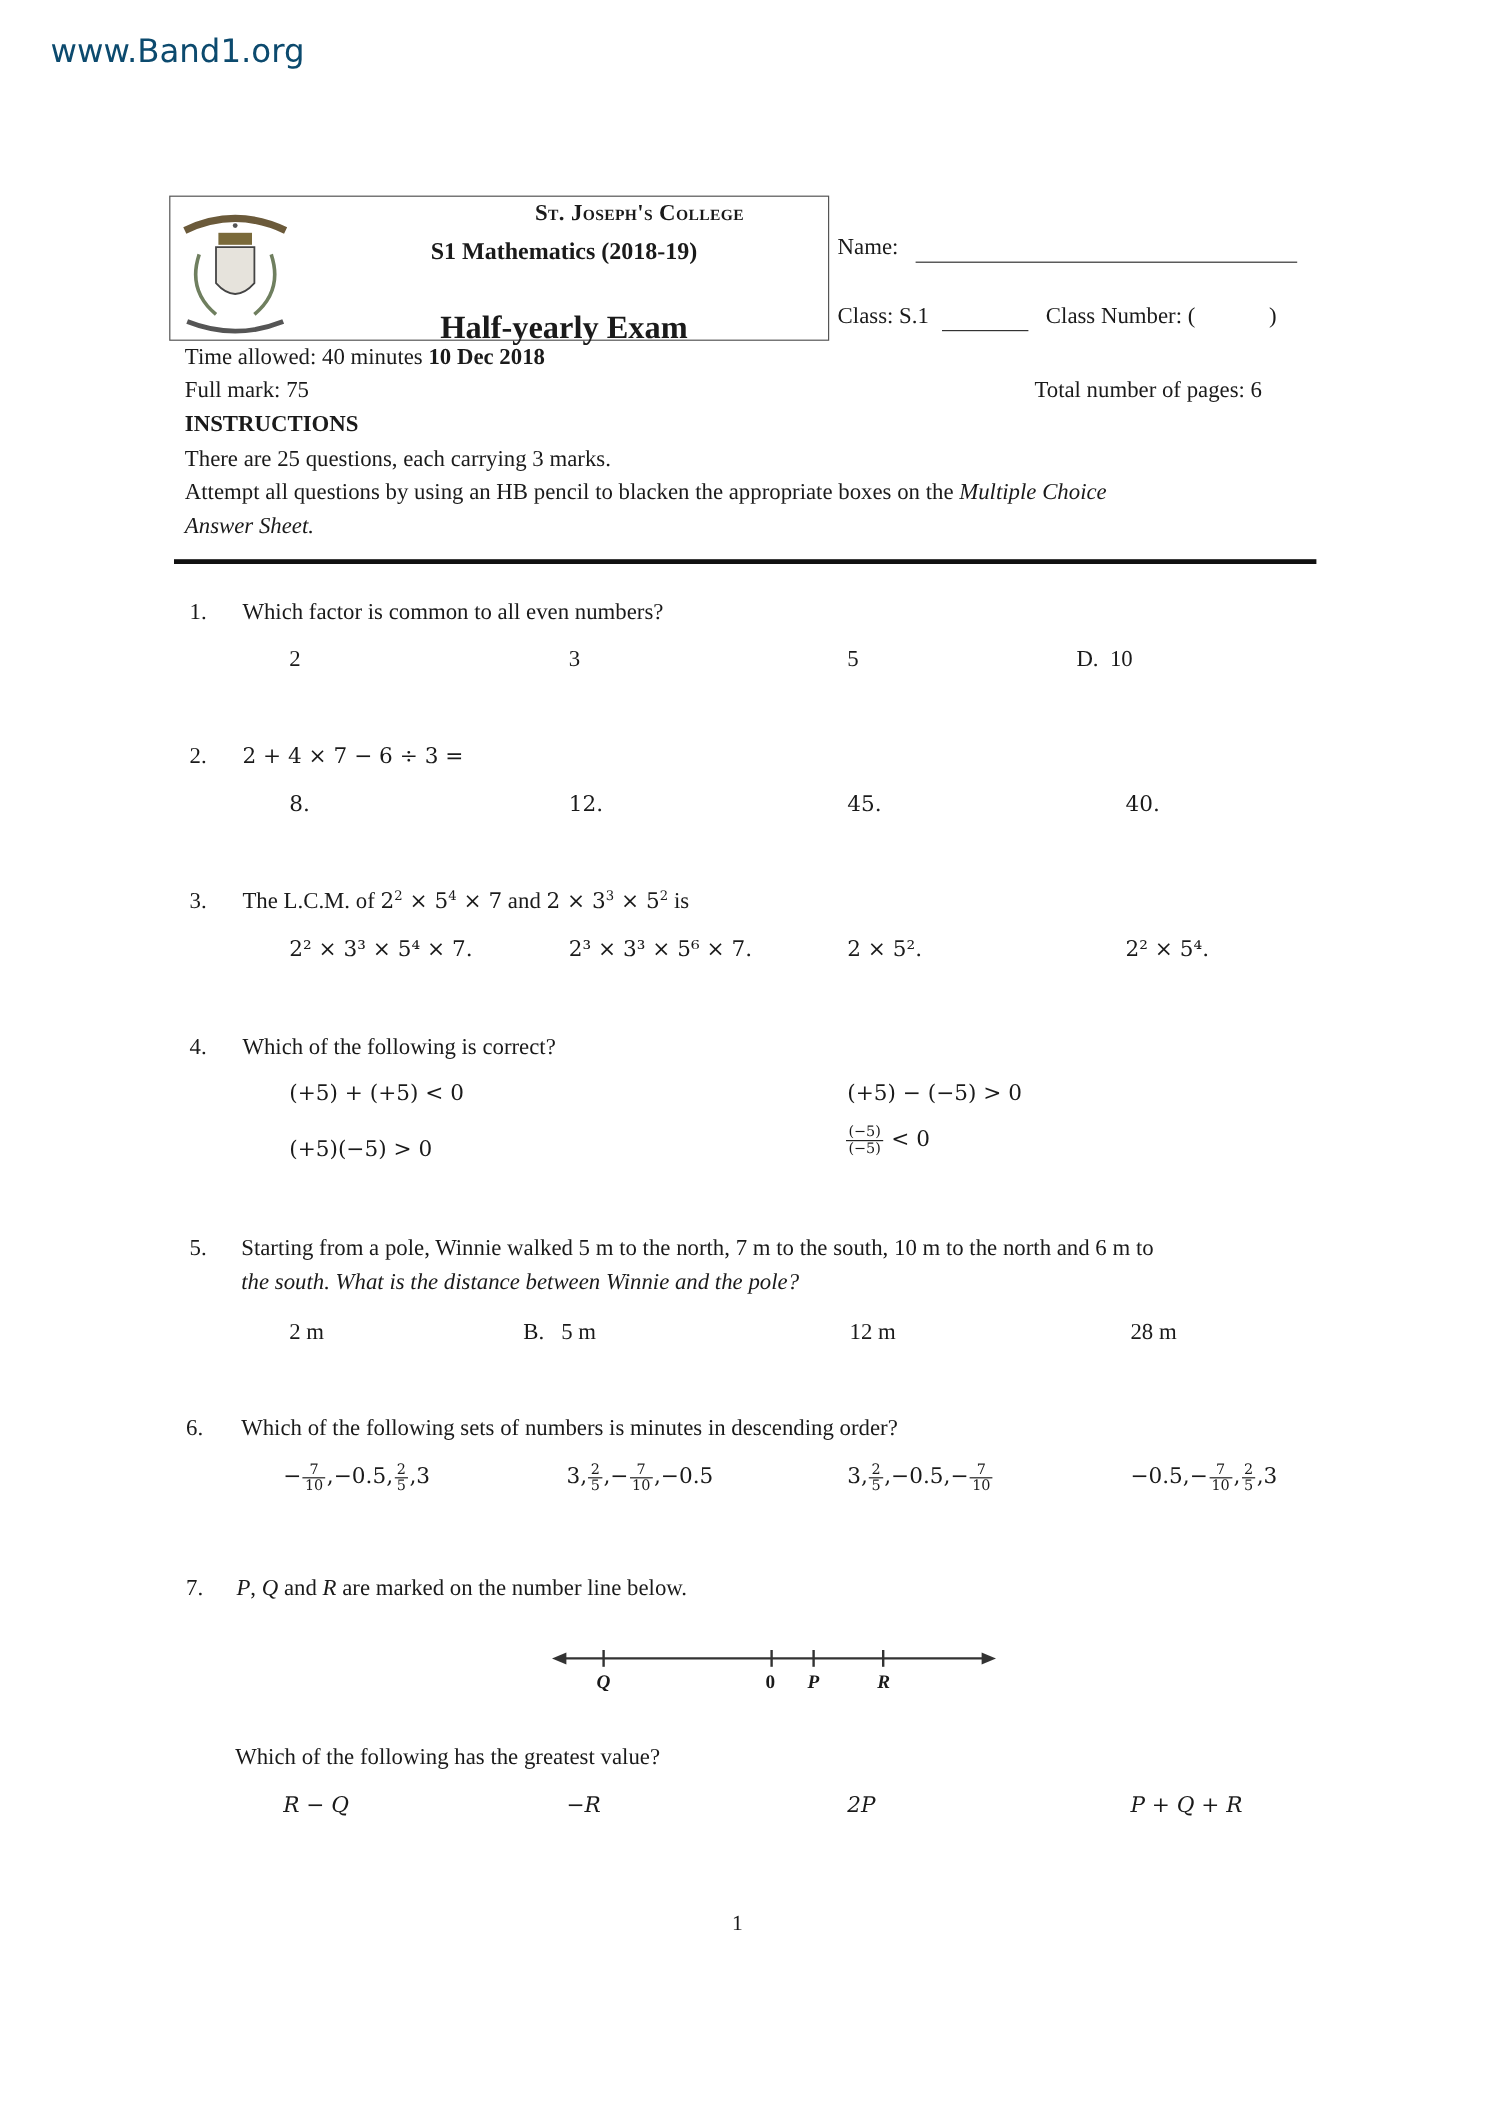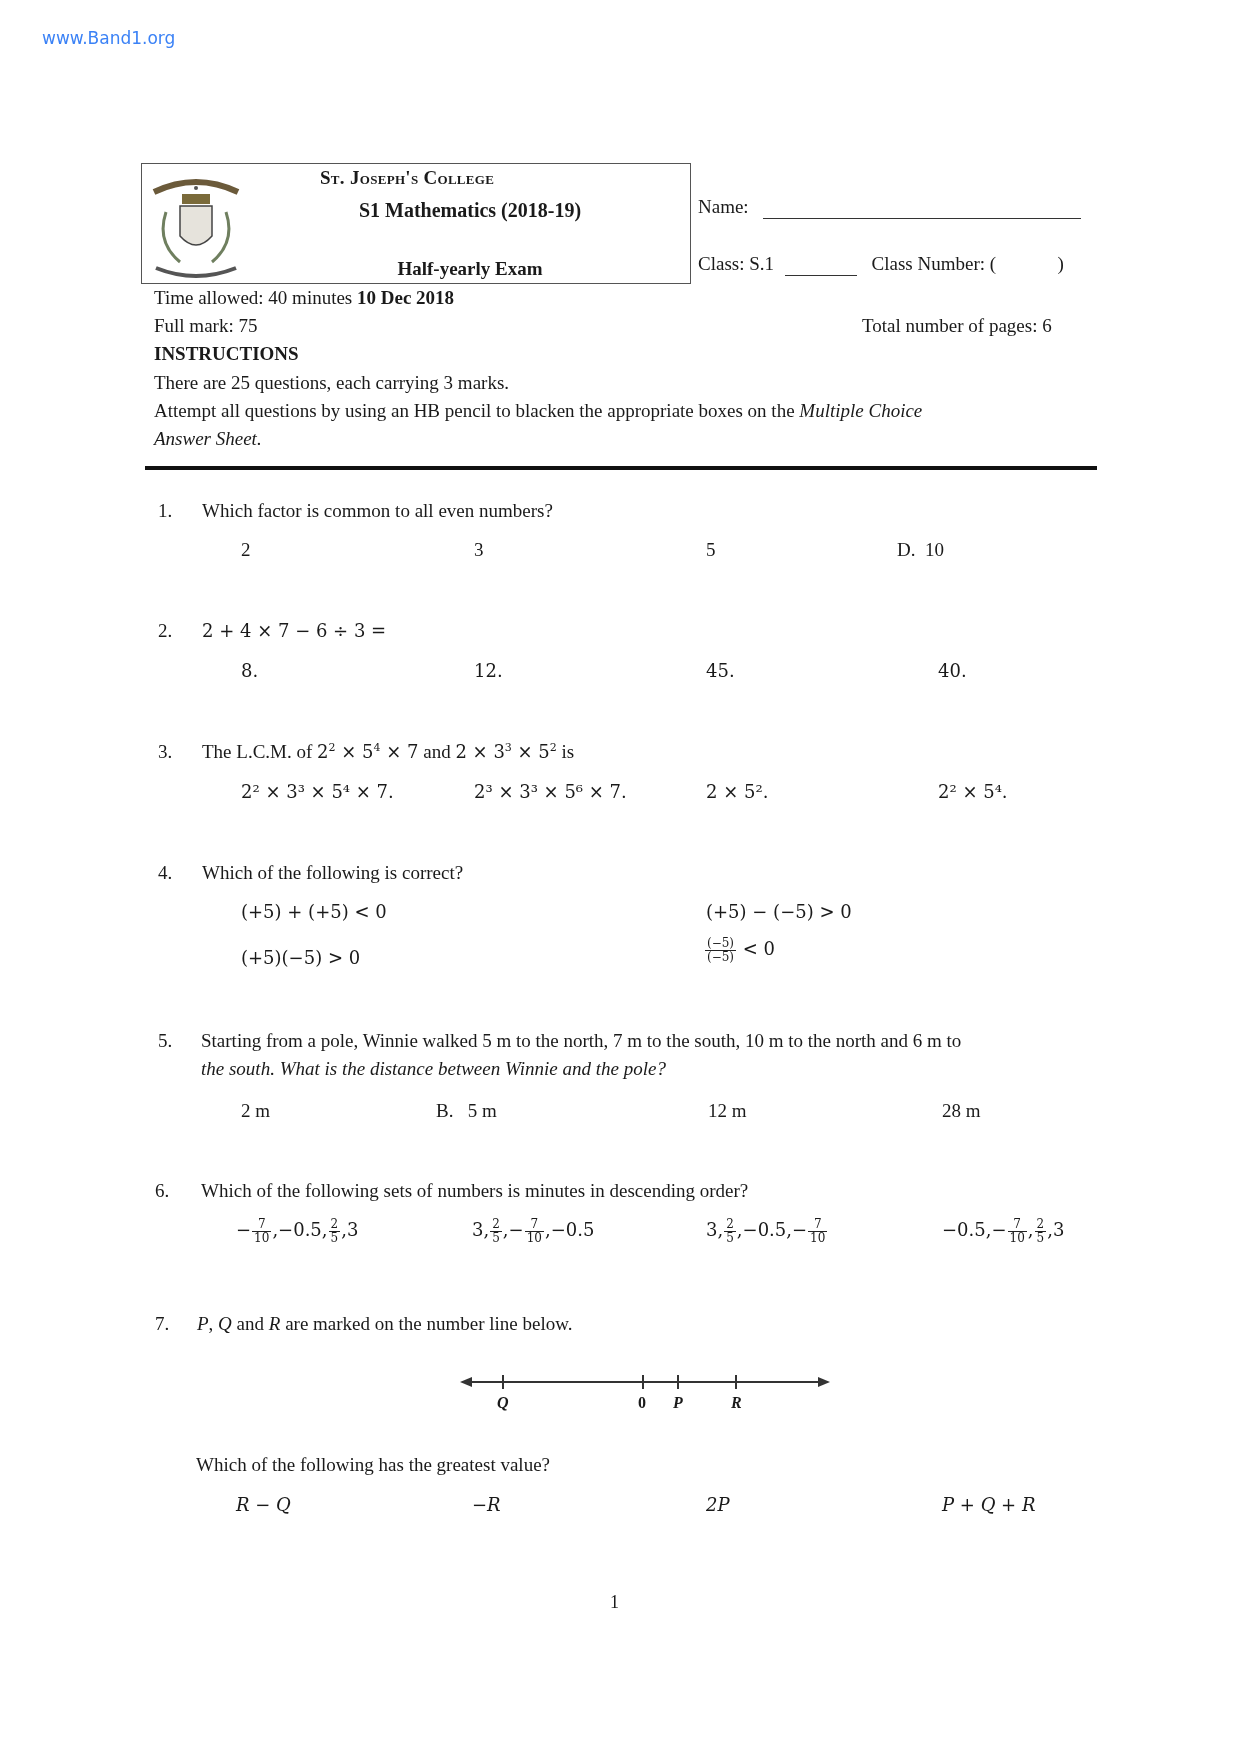--- a/index.html
+++ b/index.html
@@ -1,25 +1,25 @@
 <!DOCTYPE html>
 <html><head>
 <meta charset="utf-8">
 <style>
   html, body { margin: 0; padding: 0; background: #ffffff; }
   body { width: 1240px; height: 1754px; position: relative; overflow: hidden; color: #1a1a1a;
          font-family: "Liberation Serif", "DejaVu Serif", serif; }
   .abs { position: absolute; }
-  .watermark { left: 42px; top: 28px; font-family: "DejaVu Sans", "Liberation Sans", sans-serif; font-size: 17px; color: #3b82f6; }
+  .watermark { left: 42px; top: 28px; font-family: "DejaVu Sans", "Liberation Sans", sans-serif; font-size: 27px; color: #0c4a6e; }
 
   .header-box { left: 141px; top: 163px; width: 550px; height: 121px; border: 1.5px solid #555; box-sizing: border-box; }
   .crest { left: 146px; top: 172px; width: 100px; height: 108px; }
-  .school { left: 320px; top: 167px; width: 300px; text-align: left; font-size: 19px; font-weight: bold; font-variant: small-caps; letter-spacing: 0.3px; }
+  .school { left: 320px; top: 167px; width: 300px; text-align: right; font-size: 19px; font-weight: bold; font-variant: small-caps; letter-spacing: 0.3px; }
   .subject { left: 320px; top: 199px; width: 300px; text-align: center; font-size: 20px; font-weight: bold; }
-  .examname { left: 320px; top: 258px; width: 300px; text-align: center; font-size: 19px; font-weight: bold; }
+  .examname { left: 320px; top: 258px; width: 300px; text-align: center; font-size: 27px; font-weight: bold; }
 
   .field { font-size: 19px; }
   .line { display: inline-block; border-bottom: 1px solid #333; vertical-align: baseline; }
 
   .meta { font-size: 19px; }
   .bold { font-weight: bold; }
   .ital { font-style: italic; }
 
   .rule { left: 145px; top: 466px; width: 952px; height: 4px; background: #111; }
 

